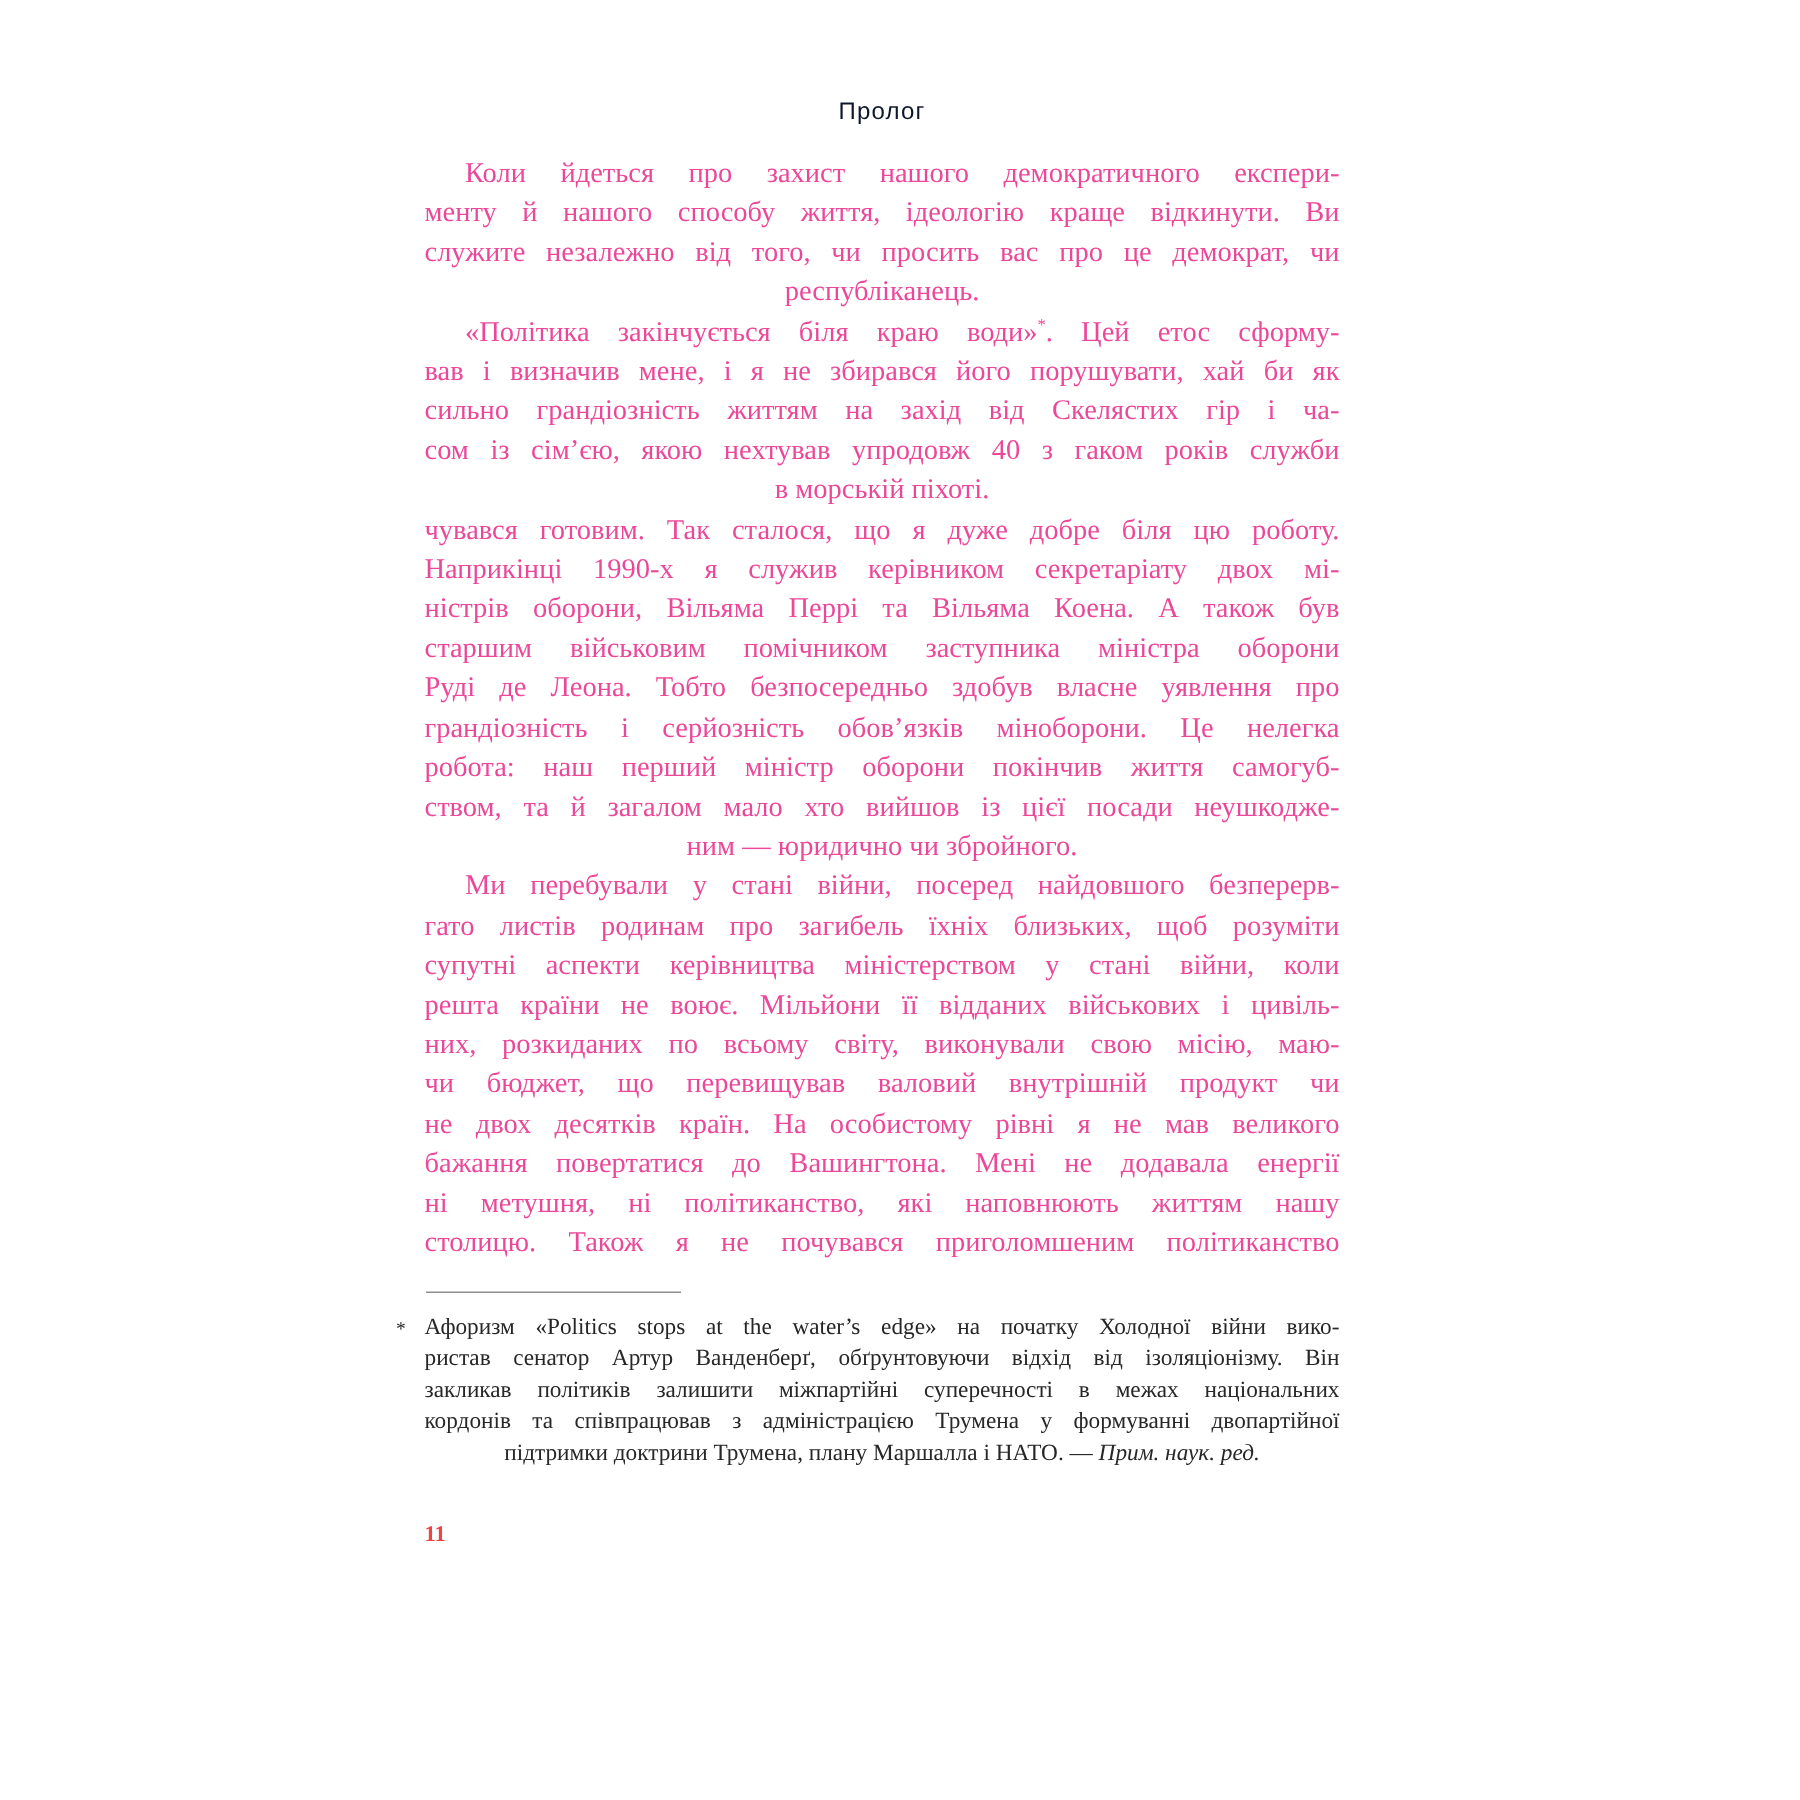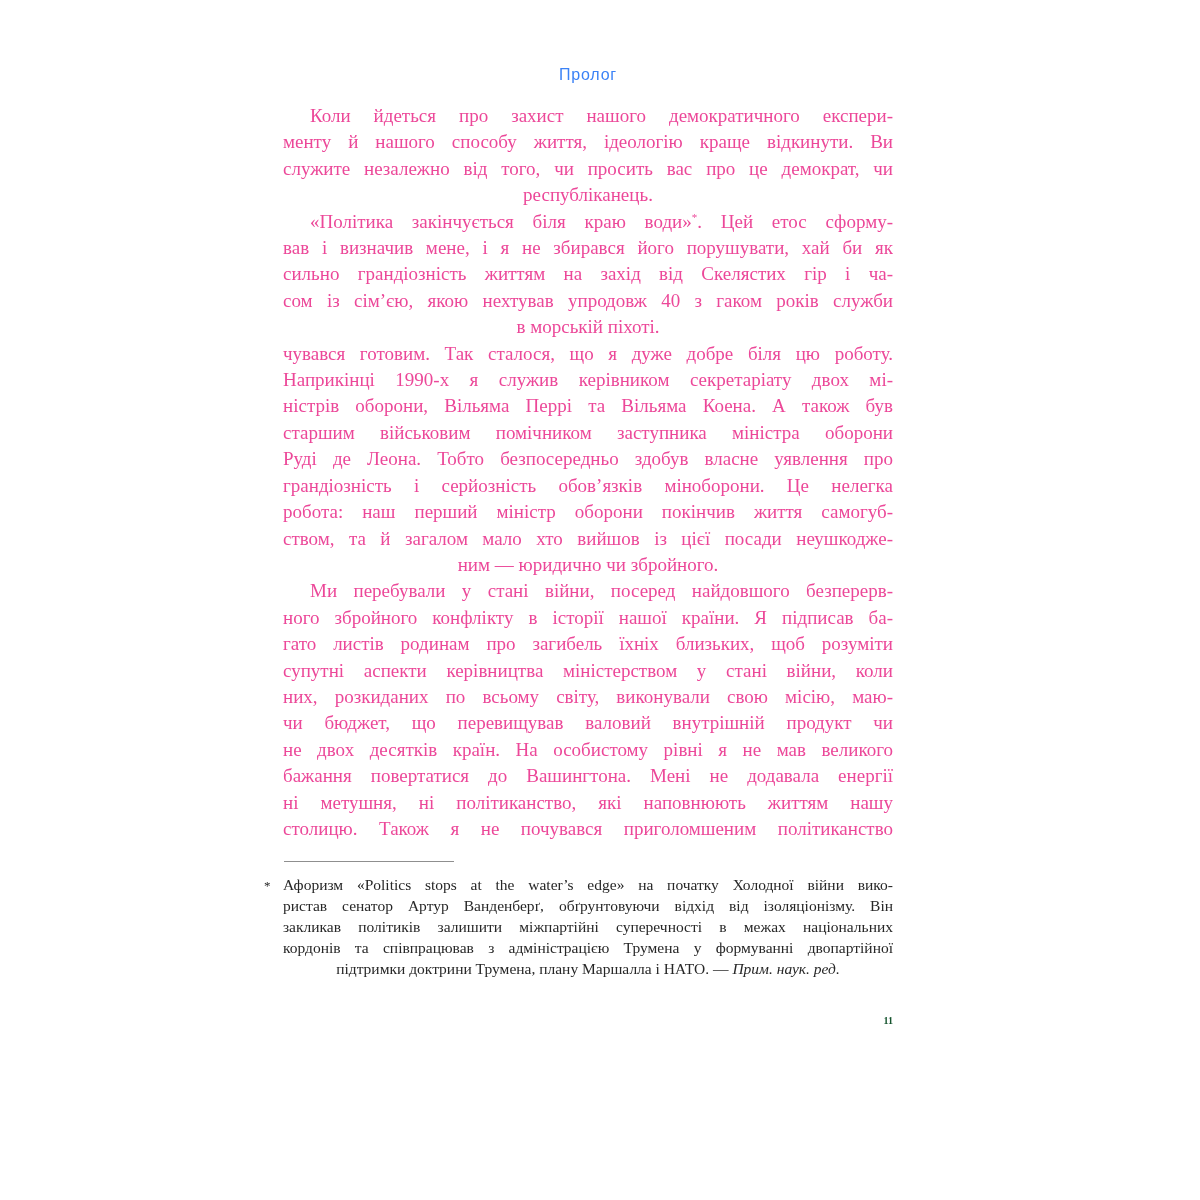--- a/index.html
+++ b/index.html
@@ -19,21 +19,21 @@
   .column {
     width: 610px;
     margin-left: 283px;
   }
   .chapter-header {
     padding-top: 66px;
     text-align: center;
     font-family: "Liberation Sans", sans-serif;
     font-size: 16px;
     letter-spacing: 0.8px;
-    color: #3b82f6;
+    color: #0f172a;
   }
   .body-text {
     margin-top: 19px;
     font-family: "Liberation Serif", serif;
     font-size: 19px;
     line-height: 26.4px;
     color: #ec4899;
   }
   .line { min-height: 26.4px; }
   .jl   { text-align: justify; text-align-last: justify; }
@@ -60,25 +60,25 @@
   .fn-marker {
     position: absolute;
     left: -19px;
     top: 1px;
     font-size: 13px;
     color: #272727;
   }
   .fn-line { min-height: 21px; }
   .page-number {
     margin-top: 36px;
-    text-align: right;
+    text-align: left;
     font-family: "Liberation Serif", serif;
-    font-size: 10px;
+    font-size: 15px;
     font-weight: 700;
-    color: #14532d;
+    color: #ef4444;
   }
 </style>
 </head>
 <body>
 
 <div class="page">
   <div class="column">
 
     <div class="chapter-header">Пролог</div>
 
@@ -106,23 +106,23 @@
         <div class="line jl">старшим військовим помічником заступника міністра оборони</div>
         <div class="line jl">Руді де Леона. Тобто безпосередньо здобув власне уявлення про</div>
         <div class="line jl">грандіозність і серйозність обов’язків міноборони. Це нелегка</div>
         <div class="line jl">робота: наш перший міністр оборони покінчив життя самогуб-</div>
         <div class="line jl">ством, та й загалом мало хто вийшов із цієї посади неушкодже-</div>
         <div class="line last">ним — юридично чи збройного.</div>
       </div>
 
       <div>
         <div class="line jl indent">Ми перебували у стані війни, посеред найдовшого безперерв-</div>
-        <div class="line jl">ного збройного конфлікту в історії нашої країни. Я підписав ба-</div>
         <div class="line jl">гато листів родинам про загибель їхніх близьких, щоб розуміти</div>
         <div class="line jl">супутні аспекти керівництва міністерством у стані війни, коли</div>
+        <div class="line jl">решта країни не воює. Мільйони її відданих військових і цивіль-</div>
         <div class="line jl">них, розкиданих по всьому світу, виконували свою місію, маю-</div>
         <div class="line jl">чи бюджет, що перевищував валовий внутрішній продукт чи</div>
         <div class="line jl">не двох десятків країн. На особистому рівні я не мав великого</div>
         <div class="line jl">бажання повертатися до Вашингтона. Мені не додавала енергії</div>
         <div class="line jl">ні метушня, ні політиканство, які наповнюють життям нашу</div>
         <div class="line jl">столицю. Також я не почувався приголомшеним політиканство</div>
       </div>
 
     </div>
 

